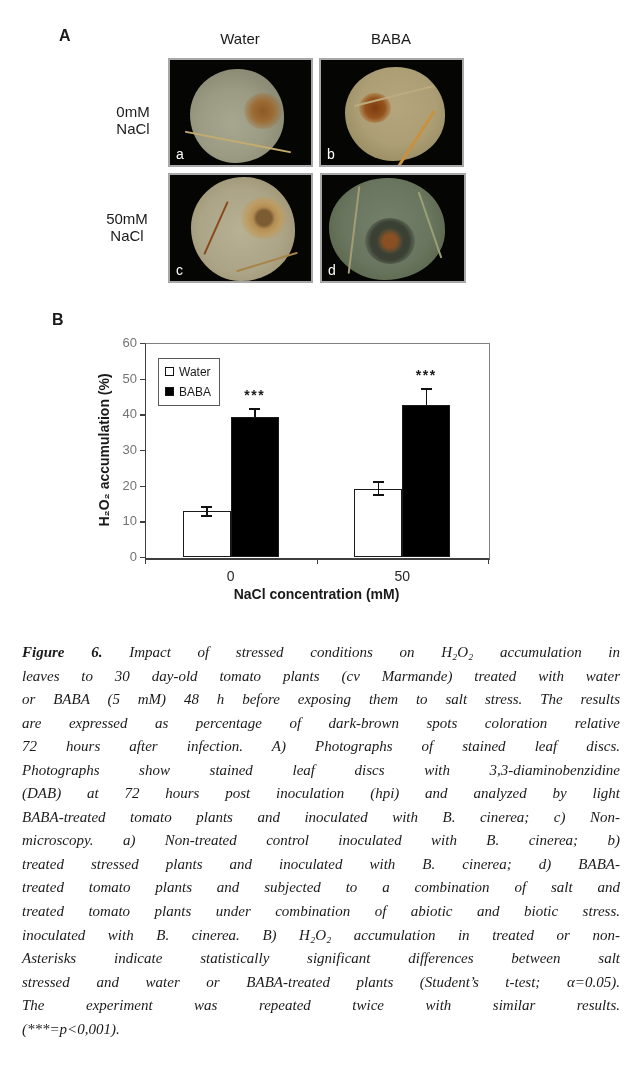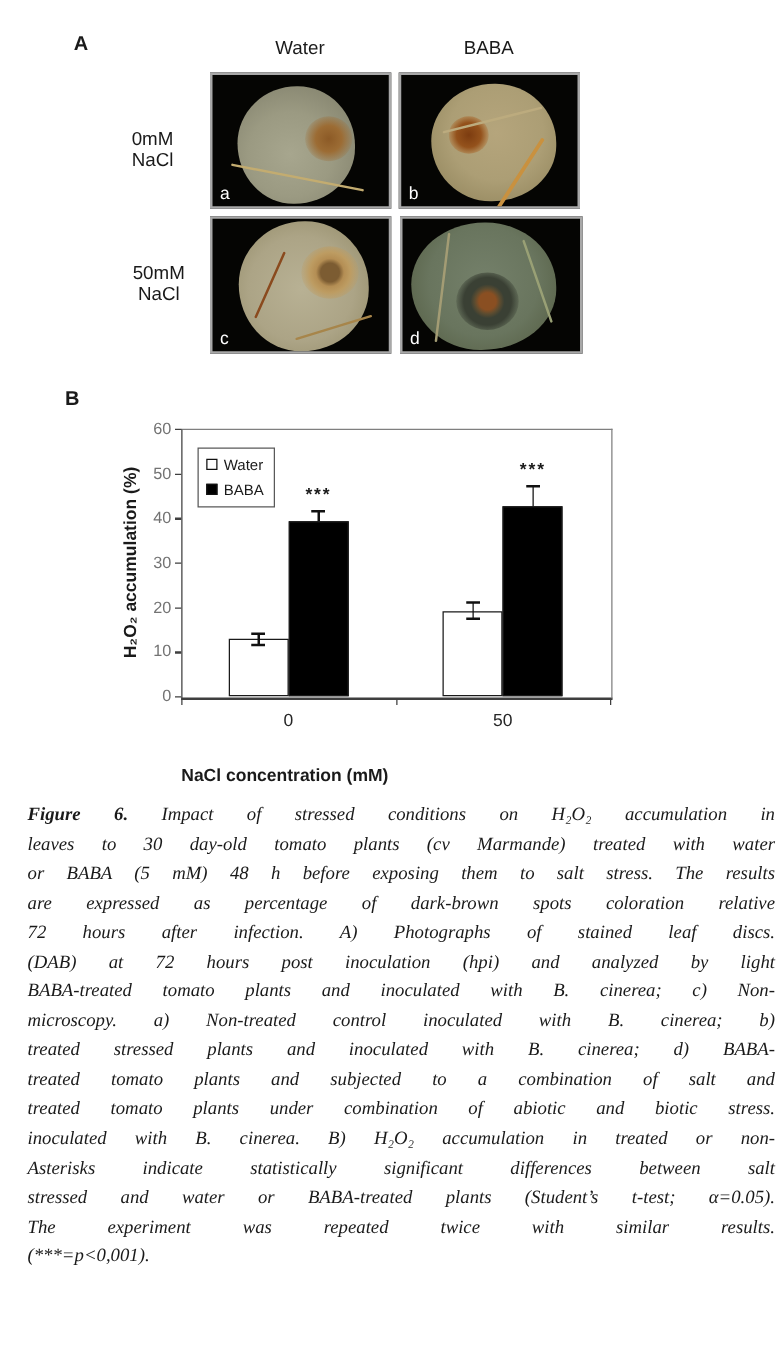--- a/index.html
+++ b/index.html
@@ -42,21 +42,21 @@
 
   
   .chart { position:absolute; left:95px; top:330px; width:460px; height:292px; }
   .plot-box { position:absolute; left:50px; top:13px; width:343px; height:214px;
     border:1px solid #7f7f7f; border-left:1px solid #3f3f3f; border-bottom:2px solid #3f3f3f; box-sizing:content-box; }
   .ytick-label { position:absolute; left:0; width:42px; text-align:right; font-size:13px; color:#737373; line-height:16px; }
   .tickmark { position:absolute; background:#3f3f3f; }
   .xtick-label { position:absolute; width:60px; text-align:center; font-size:14px; color:#262626; }
   .axis-title { font-weight:bold; color:#1a1a1a; font-size:14px; white-space:nowrap; }
   .y-title { position:absolute; left:9px; top:120px; transform:translate(-50%,-50%) rotate(-90deg); }
-  .x-title { position:absolute; left:50px; top:282px; width:343px; }
+  .x-title { position:absolute; left:50px; top:256px; width:343px; text-align:center; }
   .bar { position:absolute; box-sizing:border-box; }
   .err-line { position:absolute; background:#111111; }
   .sig { position:absolute; width:60px; text-align:center; font-size:14px; font-weight:bold; letter-spacing:1.5px; color:#1a1a1a; }
   .legend { position:absolute; left:63px; top:28px; width:62px; height:48px;
     border:1.5px solid #595959; background:#ffffff; box-sizing:border-box; }
   .legend-item { display:flex; align-items:center; margin:5px 0 0 6px; height:15px; }
   .legend-swatch { width:9px; height:9px; border:1px solid #111111; box-sizing:border-box; flex:0 0 auto; }
   .legend-swatch.water { background:#ffffff; }
   .legend-swatch.baba { background:#000000; }
   .legend-label { font-size:12px; color:#1a1a1a; margin-left:5px; line-height:12px; }
@@ -72,21 +72,21 @@
 </head>
 <body>
 
 <div class="page">
 
   <span class="abs panel-label" style="left:59px; top:27px;">A</span>
 
   <span class="abs col-header" style="left:180px; top:30px;">Water</span>
   <span class="abs col-header" style="left:331px; top:30px;">BABA</span>
 
-  <div class="abs row-label" style="left:77px; top:104px;">
+  <div class="abs row-label" style="left:88px; top:104px;">
     <div>0mM</div>
     <div>NaCl</div>
   </div>
   <div class="abs row-label" style="left:82px; top:211px;">
     <div>50mM</div>
     <div>NaCl</div>
   </div>
 
   <div class="photo-box" style="left:168px; top:58px; width:145px; height:109px;">
     <div class="disc disc-a">
@@ -177,20 +177,21 @@
       <div class="err-line" style="left: 325.75px; top: 58.01px; width: 11px; height: 2px;"></div>
       <div class="sig" style="left: 301.25px; top: 37.01px;">***</div>
     </div>
 
   <div class="caption">
       <div class="cap-line"><span class="cap-lead">Figure 6.</span> Impact of stressed conditions on H₂O₂ accumulation in</div>
       <div class="cap-line">leaves to 30 day-old tomato plants (cv Marmande) treated with water</div>
       <div class="cap-line">or BABA (5 mM) 48 h before exposing them to salt stress. The results</div>
       <div class="cap-line">are expressed as percentage of dark-brown spots coloration relative</div>
       <div class="cap-line">72 hours after infection. A) Photographs of stained leaf discs.</div>
+      <div class="cap-line">Photographs show stained leaf discs with 3,3-diaminobenzidine</div>
       <div class="cap-line">(DAB) at 72 hours post inoculation (hpi) and analyzed by light</div>
       <div class="cap-line">BABA-treated tomato plants and inoculated with B. cinerea; c) Non-</div>
       <div class="cap-line">microscopy. a) Non-treated control inoculated with B. cinerea; b)</div>
       <div class="cap-line">treated stressed plants and inoculated with B. cinerea; d) BABA-</div>
       <div class="cap-line">treated tomato plants and subjected to a combination of salt and</div>
       <div class="cap-line">treated tomato plants under combination of abiotic and biotic stress.</div>
       <div class="cap-line">inoculated with B. cinerea. B) H₂O₂ accumulation in treated or non-</div>
       <div class="cap-line">Asterisks indicate statistically significant differences between salt</div>
       <div class="cap-line">stressed and water or BABA-treated plants (Student’s t-test; α=0.05).</div>
       <div class="cap-line">The experiment was repeated twice with similar results.</div>

